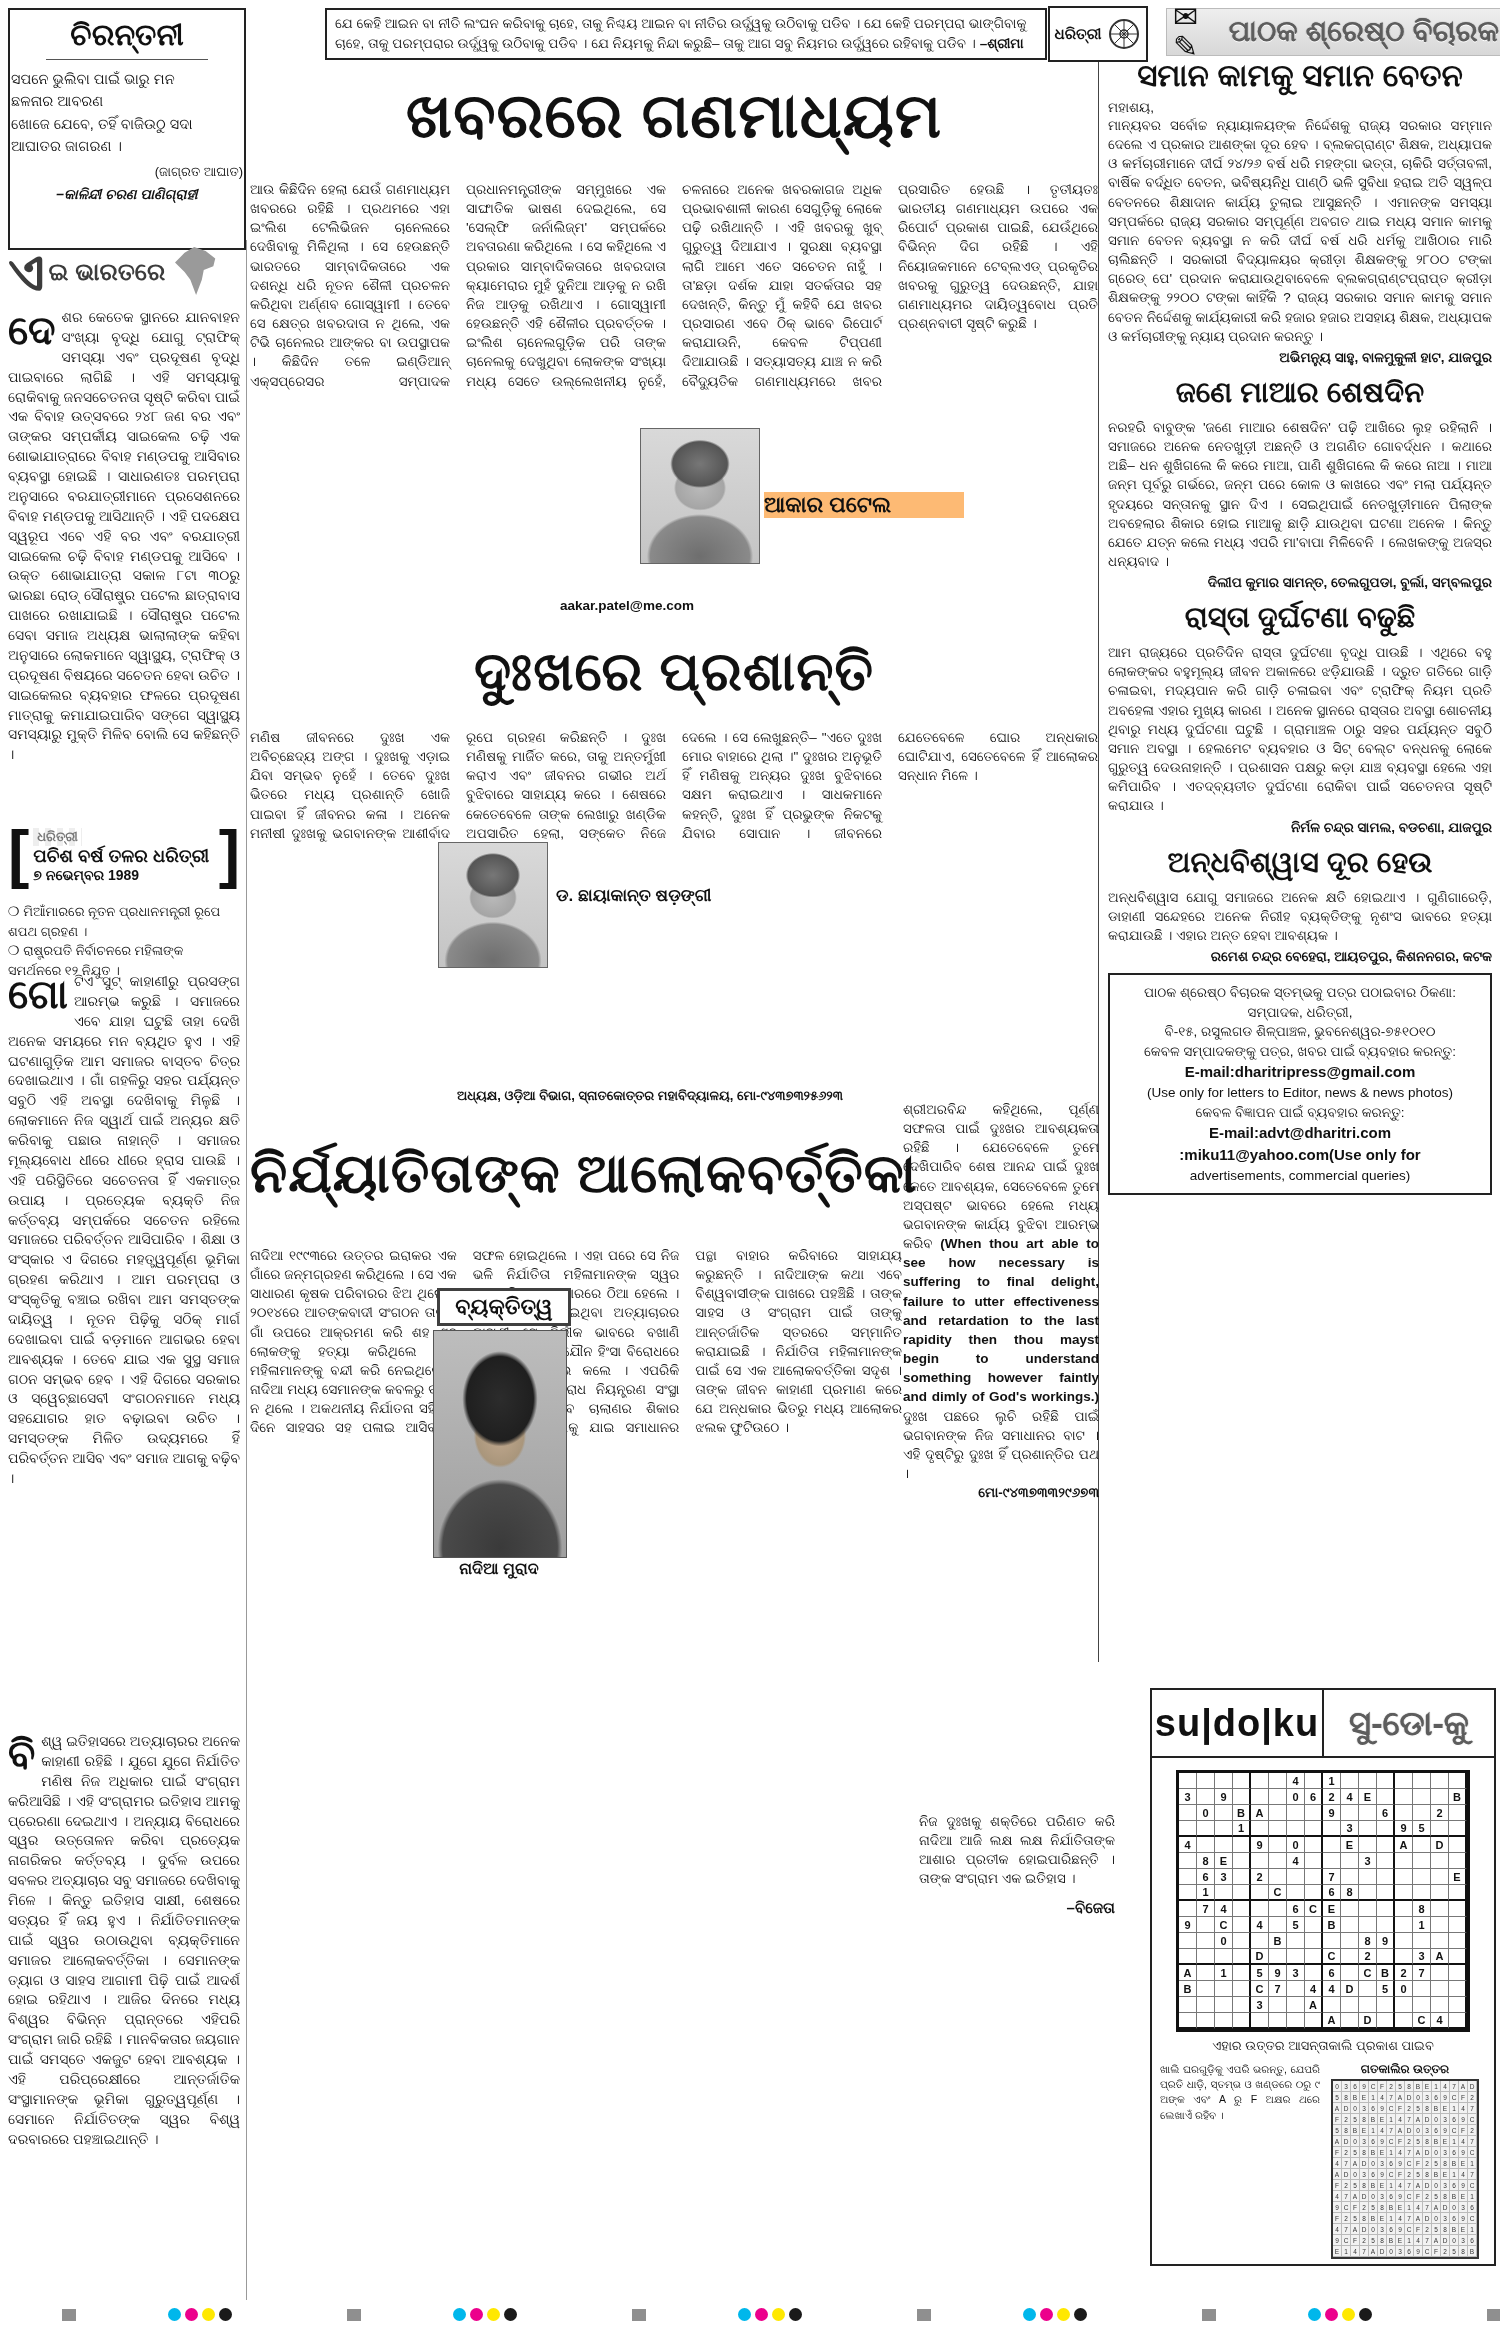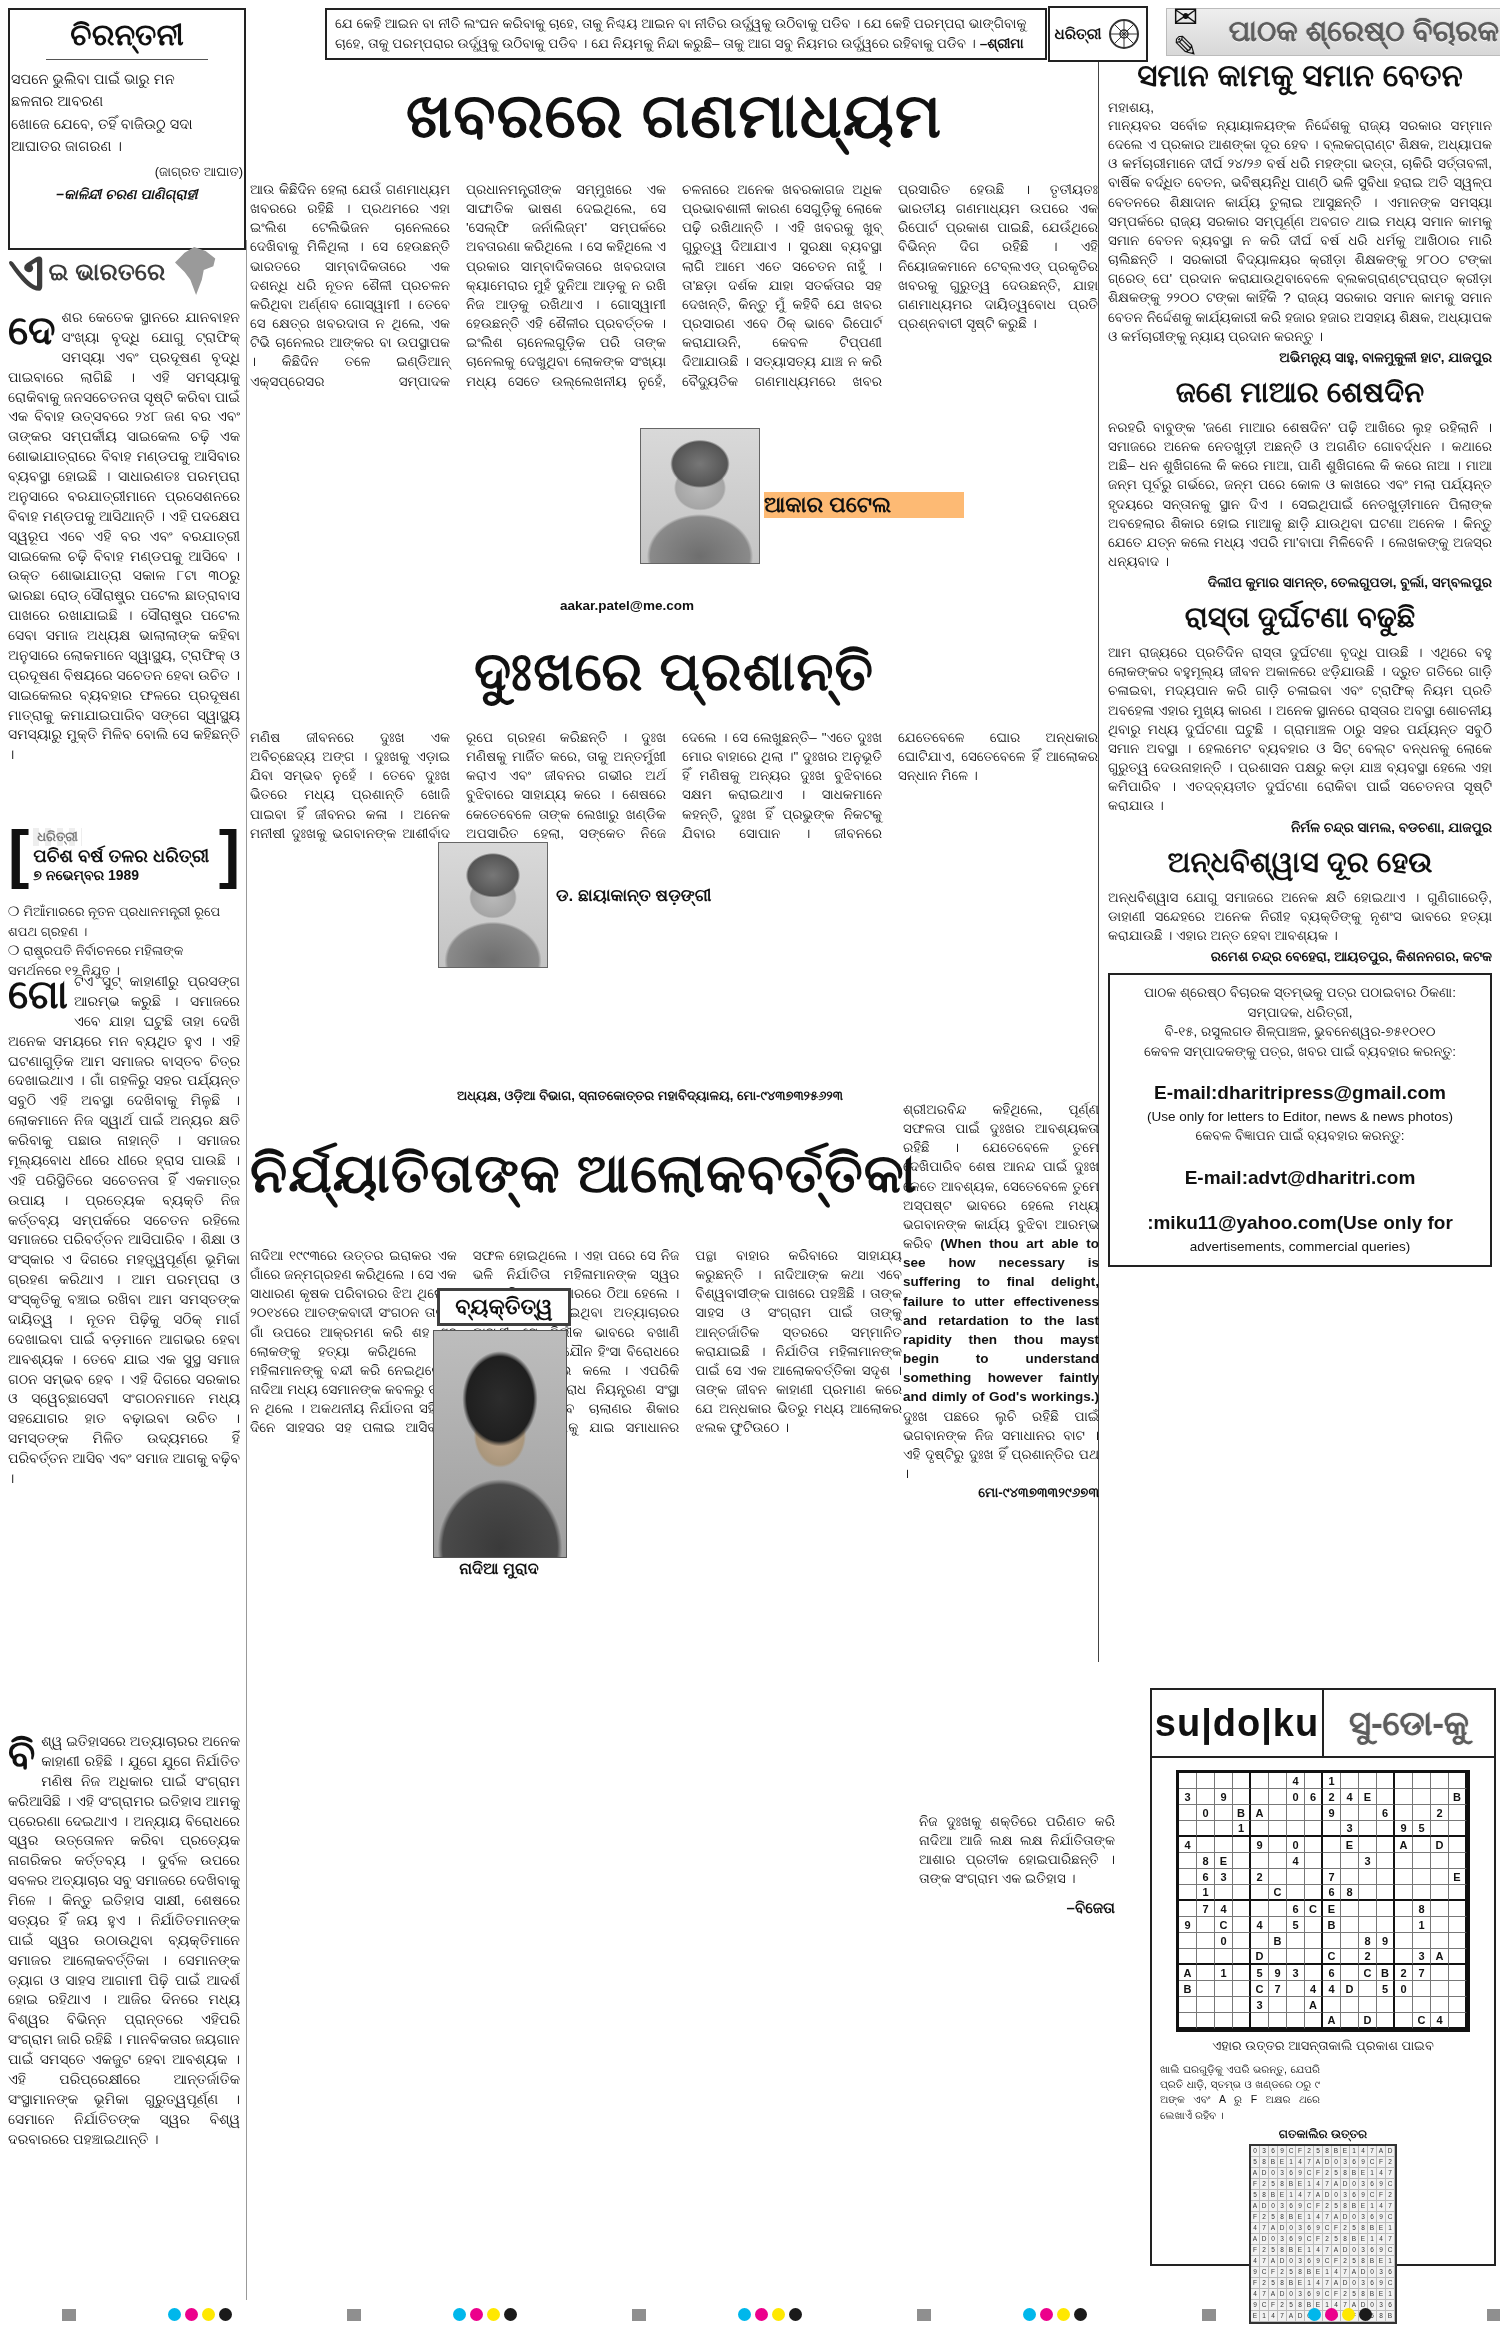--- a/index.html
+++ b/index.html
@@ -34,21 +34,21 @@
   .mini-logo-wheel circle,.mini-logo-wheel line{stroke:#333;fill:none;}
   #sudoku-grid{display:grid;grid-template-columns:repeat(16,18px);grid-template-rows:repeat(16,16px);border:3px solid #111;width:288px;}
   #sudoku-grid .cell{border-right:1px solid #777;border-bottom:1px solid #777;
      font-size:11px;font-weight:bold;display:flex;align-items:center;justify-content:center;}
   #sudoku-grid .cell.thick-r{border-right:2px solid #111;}
   #sudoku-grid .cell.thick-b{border-bottom:2px solid #111;}
   #solution-grid{display:grid;grid-template-columns:repeat(16,9px);grid-template-rows:repeat(16,11px);border:2px solid #333;width:144px;background:#f2f2f2;}
   #solution-grid .scell{border-right:1px solid #bbb;border-bottom:1px solid #bbb;font-size:6.5px;color:#333;
      display:flex;align-items:center;justify-content:center;}
   .contact-line{font-size:13.5px;text-align:center;line-height:1.45;}
-  .contact-line.em{font-weight:bold;font-size:19px;margin-top:18px;}
+  .contact-line.em{font-weight:bold;font-size:15px;}
   .outline-head{color:#5d5d5d;text-shadow:0 1px 0 #fff,0 0 1px #333;}
 </style>
 </head>
 <body>
 
 <div class="abs box" style="left:8px;top:8px;width:232px;height:226px;padding:6px 1px;">
   <div class="ctr b" style="font-size:30px;margin-top:2px;">ଚିରନ୍ତନୀ</div>
   <div style="border-top:1px solid #555;width:70%;margin:6px auto 8px auto;"></div>
   <div id="poem-lines" style="font-size:14.5px;line-height:1.55;">
       <div>ସପନେ ଭୁଲିବା ପାଇଁ ଭାରୁ ମନ</div>
@@ -438,21 +438,21 @@
       <div class="cell thick-b">A</div>
       <div class="cell thick-b"></div>
       <div class="cell thick-b">D</div>
       <div class="cell thick-r thick-b"></div>
       <div class="cell thick-b"></div>
       <div class="cell thick-b">C</div>
       <div class="cell thick-b">4</div>
       <div class="cell thick-r thick-b"></div>
     </div>
   <div class="ctr" style="font-size:13px;margin:4px 0;">ଏହାର ଉତ୍ତର ଆସନ୍ତାକାଲି ପ୍ରକାଶ ପାଇବ</div>
-  <div style="display:flex;padding:4px 8px;gap:4px;flex-direction:column;">
+  <div style="display:flex;padding:4px 8px;gap:4px;">
     <div style="width:160px;font-size:10.5px;line-height:1.45;text-align:justify;">ଖାଲି ଘରଗୁଡ଼ିକୁ ଏପରି ଭରନ୍ତୁ, ଯେପରି ପ୍ରତି ଧାଡ଼ି, ସ୍ତମ୍ଭ ଓ ଖଣ୍ଡରେ ୦ରୁ ୯ ଅଙ୍କ ଏବଂ A ରୁ F ଅକ୍ଷର ଥରେ ଲେଖାଏଁ ରହିବ ।</div>
     <div style="flex:1;">
       <div class="b ctr" style="font-size:12px;margin-bottom:3px;">ଗତକାଲିର ଉତ୍ତର</div>
       <div id="solution-grid" style="margin:0 auto;">
           <div class="scell">0</div>
           <div class="scell">3</div>
           <div class="scell">6</div>
           <div class="scell">9</div>
           <div class="scell">C</div>
           <div class="scell">F</div>

